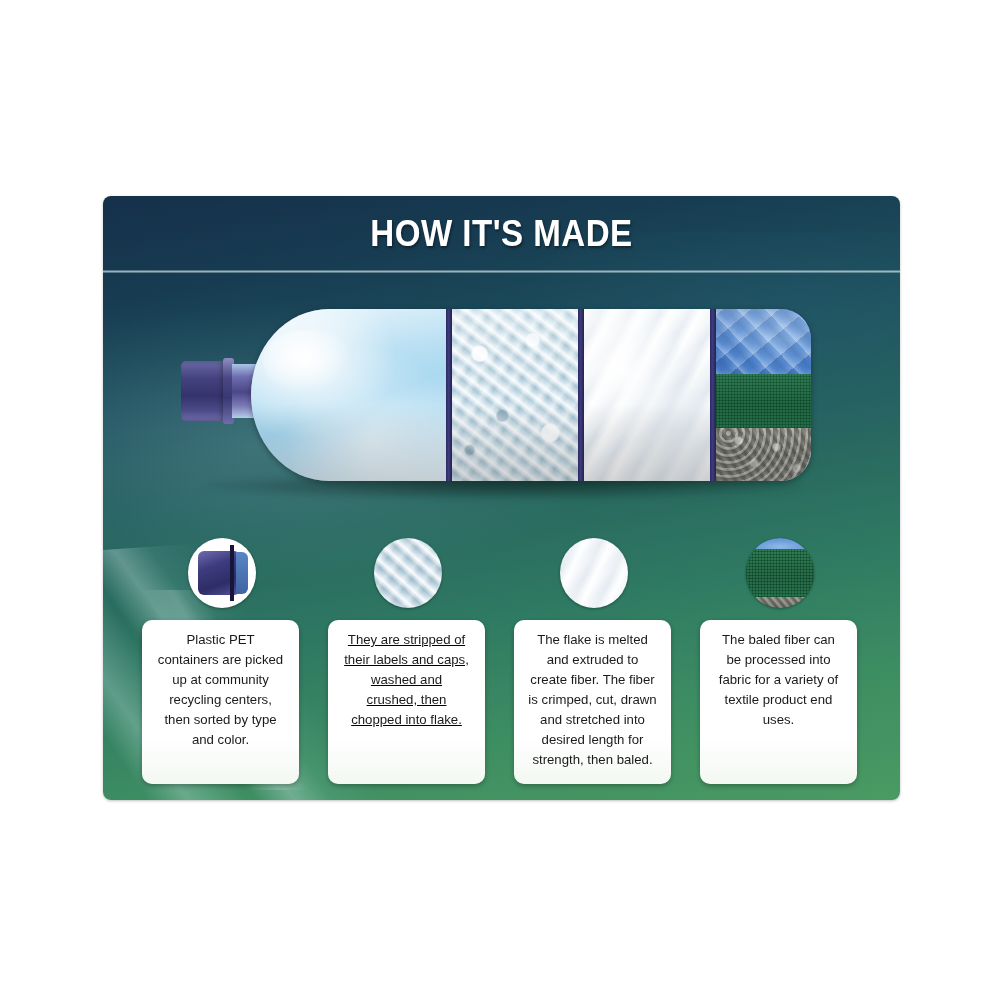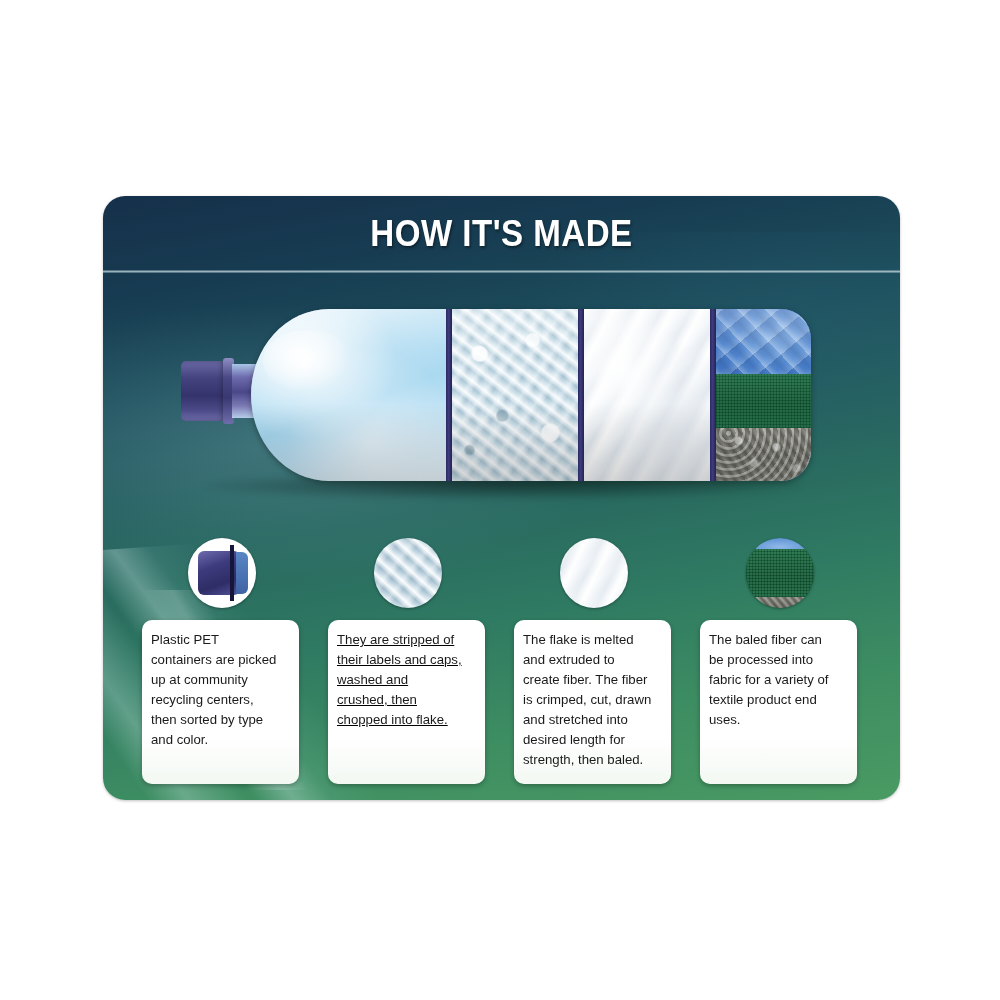--- a/index.html
+++ b/index.html
@@ -21,21 +21,21 @@
     background: #ffffff;
   }
 
   
   #panel {
     position: absolute;
     left: 103px;
     top: 196px;
     width: 797px;
     height: 604px;
-    border-radius: 22px;
+    border-radius: 8px;
     overflow: hidden;
     background: linear-gradient(170deg,
                 #16304a 0%,
                 #173c52 14%,
                 #1d4f5c 30%,
                 #27655f 48%,
                 #2f7a62 66%,
                 #3d8d62 82%,
                 #4a9a63 100%);
     box-shadow: 0 1px 3px rgba(0,0,0,0.25);
@@ -438,21 +438,21 @@
   #card-1 { left: 39px;  }
   #card-2 { left: 225px; text-decoration: underline; }
   #card-3 { left: 411px; }
   #card-4 { left: 597px; }
 
   .card-text {
     color: #1a1a1a;
     font-family: "Liberation Sans", sans-serif;
     font-size: 13.2px;
     line-height: 20px;
-    text-align: left;
+    text-align: center;
     white-space: pre-line;
   }
 </style>
 </head>
 <body>
 
 <div id="stage">
 
   <div id="panel">
 

